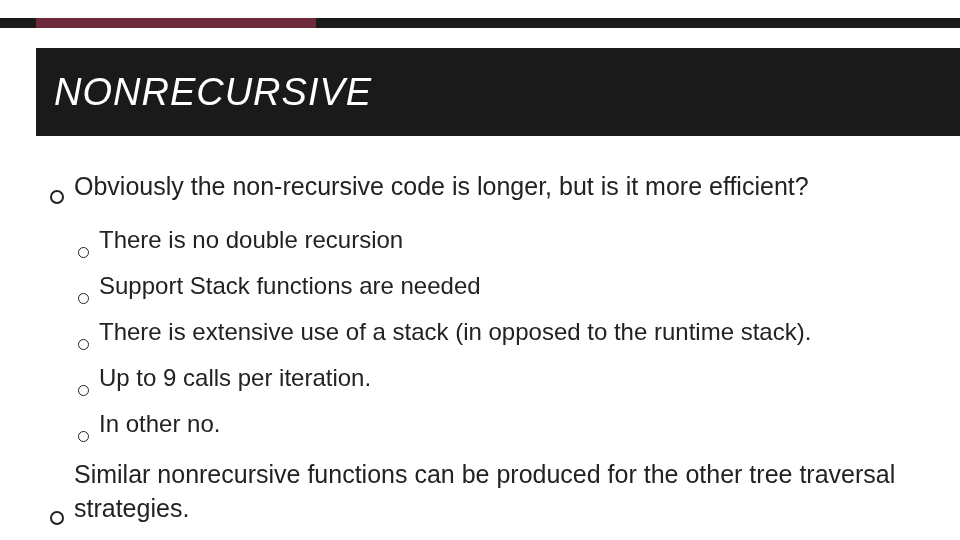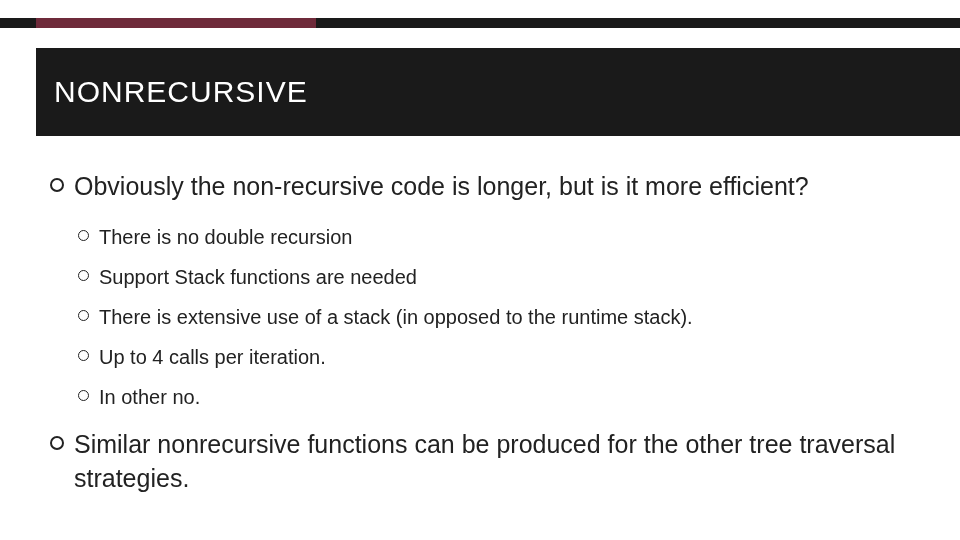--- a/index.html
+++ b/index.html
@@ -1,25 +1,25 @@
 <!DOCTYPE html>
 <html><head>
 <meta charset="utf-8">
 <style>
   * { margin: 0; padding: 0; box-sizing: border-box; }
   html, body { width: 960px; height: 540px; background: #fff; font-family: Arial, Helvetica, sans-serif; color: #222; }
   .slide { position: relative; width: 960px; height: 540px; background: #fff; }
   .topbar { position: absolute; left: 0; right: 0; top: 18px; height: 10px; background: #1a1a1a; }
   .accent { position: absolute; top: 18px; left: 36px; width: 280px; height: 10px; background: #6e2a3a; }
   .titleband { position: absolute; left: 36px; right: 0; top: 48px; height: 88px; background: #1a1a1a; display: flex; align-items: center; padding-left: 18px; }
-  .title { color: #fff; font-size: 30px; letter-spacing: 1px; font-weight: 400; }
+  .title { color: #fff; font-size: 38px; letter-spacing: 1px; font-weight: 400; font-style: italic; }
   .content { position: absolute; left: 50px; right: 40px; top: 170px; color: #222; }
-  .item { display: flex; align-items: flex-start; margin-bottom: 10px; }
+  .item { display: flex; align-items: flex-end; margin-bottom: 10px; }
   .b1 { font-size: 25px; line-height: 1.35; }
-  .b2 { font-size: 20px; line-height: 1.5; margin-left: 28px; }
+  .b2 { font-size: 24px; line-height: 1.5; margin-left: 28px; }
   .circ1 { flex: 0 0 auto; width: 14px; height: 14px; border: 2px solid #222; border-radius: 50%; margin-top: 8px; margin-right: 10px; }
   .circ2 { flex: 0 0 auto; width: 11px; height: 11px; border: 1.6px solid #222; border-radius: 50%; margin-top: 8px; margin-right: 10px; }
   .spacer-sm { height: 8px; }
   .spacer-mid { height: 6px; }
 </style>
 </head>
 <body>
 <div class="slide">
 
   <div class="topbar"></div>
@@ -44,21 +44,21 @@
     <div class="item b2">
       <span class="circ2"></span>
       <span>Support Stack functions are needed</span>
     </div>
     <div class="item b2">
       <span class="circ2"></span>
       <span>There is extensive use of a stack (in opposed to the runtime stack).</span>
     </div>
     <div class="item b2">
       <span class="circ2"></span>
-      <span>Up to 4 calls per iteration.</span>
+      <span>Up to 9 calls per iteration.</span>
     </div>
     <div class="item b2">
       <span class="circ2"></span>
       <span>In other no.</span>
     </div>
 
     <div class="spacer-mid"></div>
 
     <div class="item b1">
       <span class="circ1"></span>

